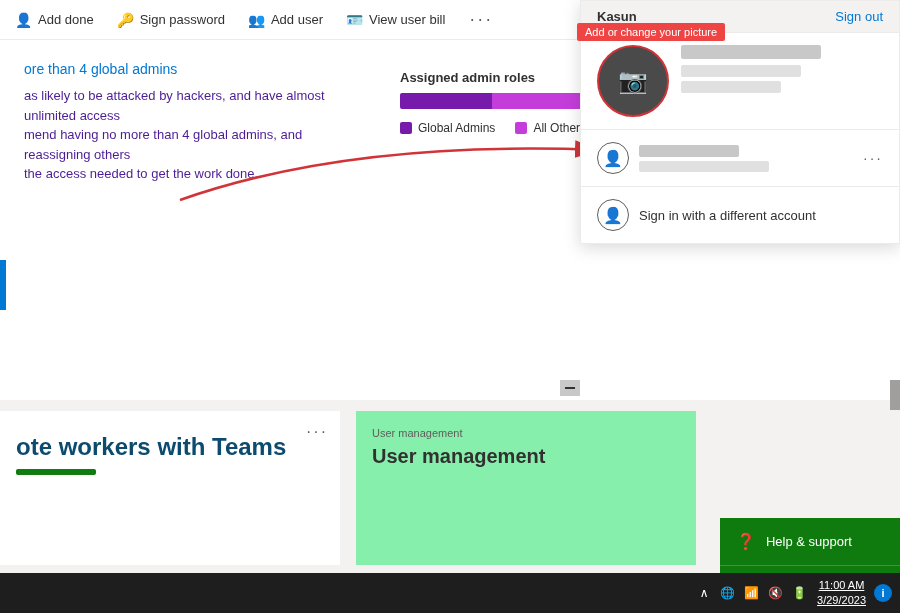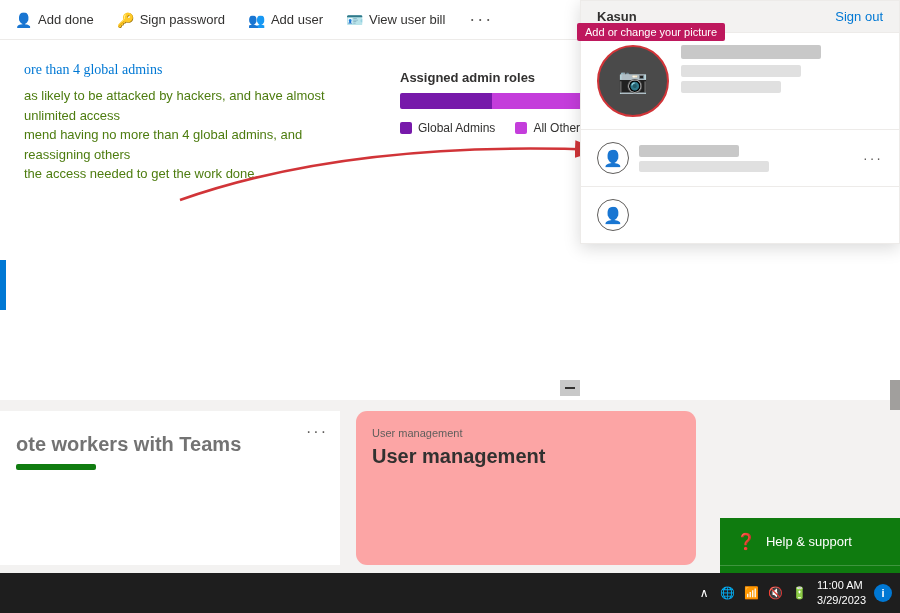--- a/index.html
+++ b/index.html
@@ -59,39 +59,38 @@
     
     .main-content {
       background: #fff;
       padding: 20px 24px;
       position: relative;
     }
 
     .alert-banner {
       background: #fff;
       padding: 0 0 8px 0;
-      font-family: Liberation Serif, serif;
     }
     .alert-text {
       font-size: 14px;
       color: #0078d4;
       cursor: pointer;
     }
 
     .section-title {
       font-size: 22px;
       font-weight: 600;
       color: #323130;
       margin-top: 16px;
       margin-bottom: 8px;
     }
 
     .section-desc {
       font-size: 13px;
-      color: #4d7c0f;
+      color: #4c1d95;
       max-width: 320px;
       line-height: 1.5;
     }
 
     .assigned-roles-section {
       position: absolute;
       right: 0;
       top: 30px;
       width: 500px;
     }
@@ -176,38 +175,37 @@
       color: #605e5c;
       cursor: pointer;
       letter-spacing: 2px;
     }
     .card-subtitle {
       font-size: 11px;
       color: #605e5c;
       margin-bottom: 6px;
     }
     .card-title-big {
-      font-size: 20px;
+      font-size: 24px;
       font-weight: 600;
-      color: #737373;
+      color: #0c4a6e;
       margin-bottom: 8px;
     }
     .green-bar {
       width: 80px;
       height: 6px;
       background: #107c10;
       border-radius: 2px;
     }
 
     .card-middle {
-      background: #fca5a5;
+      background: #86efac;
       flex: 0 0 340px;
       margin: 8px;
       padding: 16px;
-      border-radius: 11px;
     }
     .card-middle-label {
       font-size: 11px;
       color: #605e5c;
       margin-bottom: 6px;
     }
     .card-middle-title {
       font-size: 20px;
       font-weight: 600;
       color: #323130;
@@ -283,21 +281,21 @@
 
     .camera-icon {
       color: #c8c8c8;
       font-size: 24px;
     }
 
     .add-picture-tooltip {
       position: absolute;
       top: -22px;
       left: -20px;
-      background: #be185d;
+      background: #ef4444;
       color: #fff;
       font-size: 11px;
       padding: 3px 8px;
       white-space: nowrap;
       border-radius: 2px;
     }
 
     .profile-info {
       flex: 1;
     }
@@ -468,24 +466,25 @@
     .taskbar-icon {
       width: 18px;
       height: 18px;
       display: flex;
       align-items: center;
       justify-content: center;
       color: #fff;
       font-size: 12px;
     }
     .taskbar-time {
-      text-align: left;
+      text-align: center;
       color: #fff;
       font-size: 11px;
       line-height: 1.4;
+      text-decoration: underline;
     }
     .taskbar-circle {
       width: 18px;
       height: 18px;
       border-radius: 50%;
       background: #0078d4;
       display: flex;
       align-items: center;
       justify-content: center;
       color: #fff;
@@ -629,20 +628,21 @@
     <div class="account-icon">👤</div>
     <div class="account-info">
       <div class="account-name-blurred"></div>
       <div class="account-detail-blurred"></div>
     </div>
     <span class="account-more">···</span>
   </div>
 
   <div class="dropdown-switch-section">
     <div class="switch-icon">👤</div>
+    <span class="switch-text">Sign in with a different account</span>
   </div>
 </div>
 
 <div class="help-panel">
   <div class="help-item">
     <span class="help-icon">❓</span>
     <span>Help &amp; support</span>
   </div>
   <div class="help-item">
     <span class="help-icon">💬</span>

